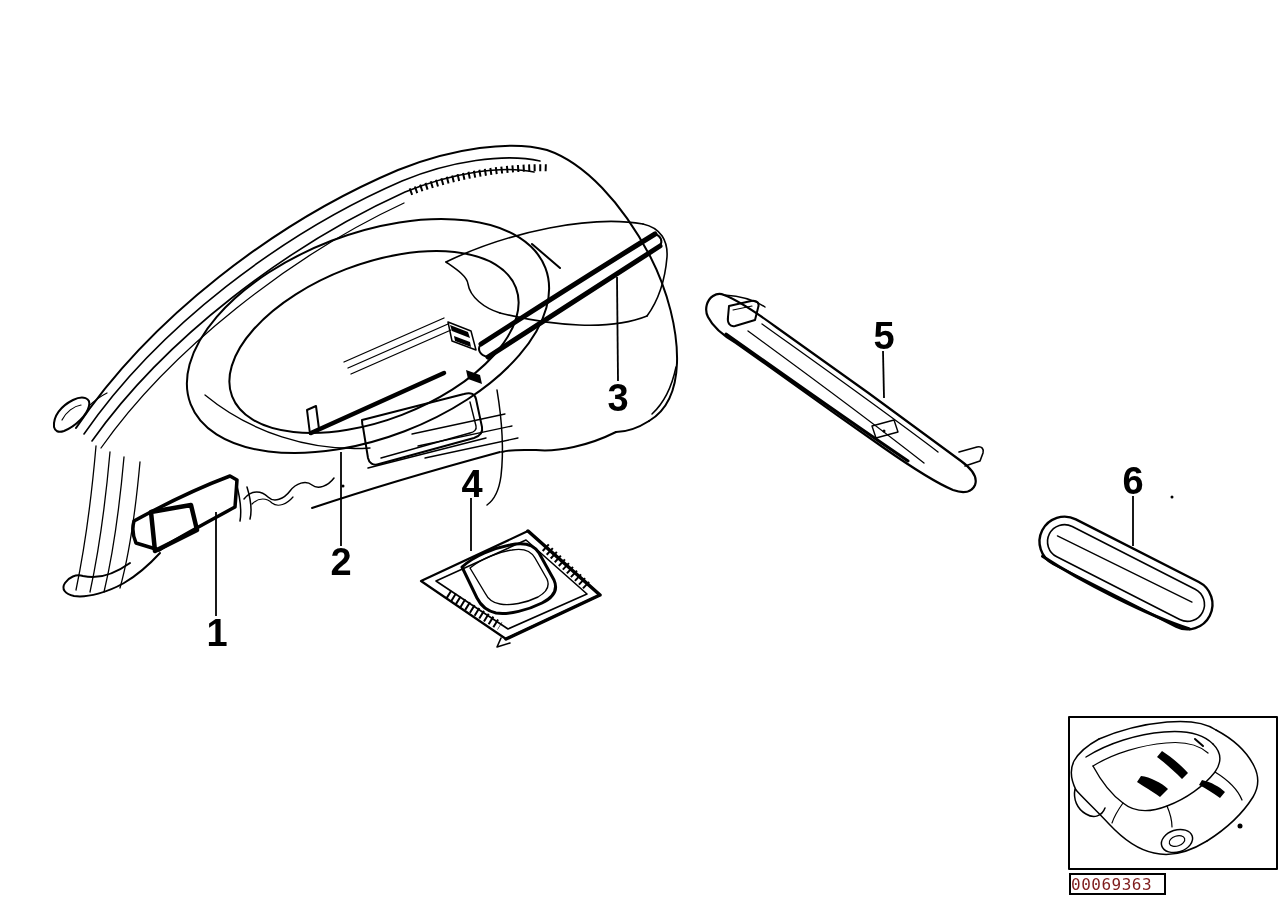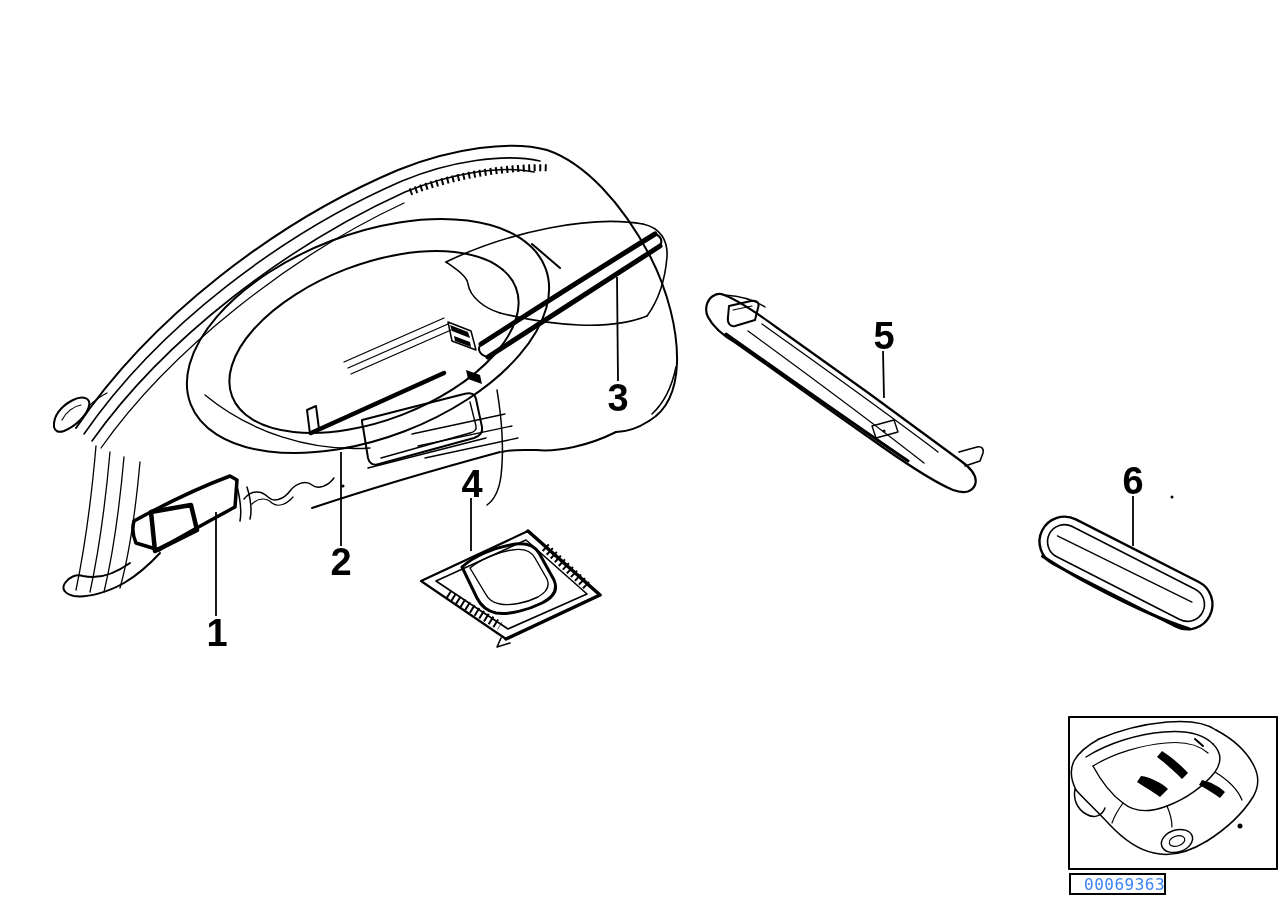--- a/index.html
+++ b/index.html
@@ -7,22 +7,22 @@
          font-family:"Liberation Sans",sans-serif;}
   .artwork{position:absolute;left:0;top:0;}
   .ln{fill:none;stroke:#000000;stroke-linecap:round;stroke-linejoin:round;}
   .fill{fill:#000000;stroke:none;}
   .ladder{fill:none;stroke:#000000;stroke-linecap:butt;stroke-dasharray:2 3.5;}
   .callout{position:absolute;transform:translate(-50%,-50%);font-weight:bold;
            font-size:38px;line-height:1;color:#000000;user-select:none;}
   .stamp{position:absolute;left:1069px;top:873px;width:97px;height:22px;
          border:2px solid #000000;box-sizing:border-box;background:#ffffff;
          display:flex;align-items:center;}
-  .stamp span{font-family:"DejaVu Sans Mono",monospace;font-size:16px;color:#3b82f6;
-              padding-left:13px;letter-spacing:0.5px;}
+  .stamp span{font-family:"DejaVu Sans Mono",monospace;font-size:16px;color:#7f1d1d;
+              padding-left:0;letter-spacing:0.5px;}
 </style>
 </head>
 <body>
 
 <div class="stage">
 
   <svg class="artwork" width="1288" height="910" viewBox="0 0 1288 910">
 
     <g>
 

